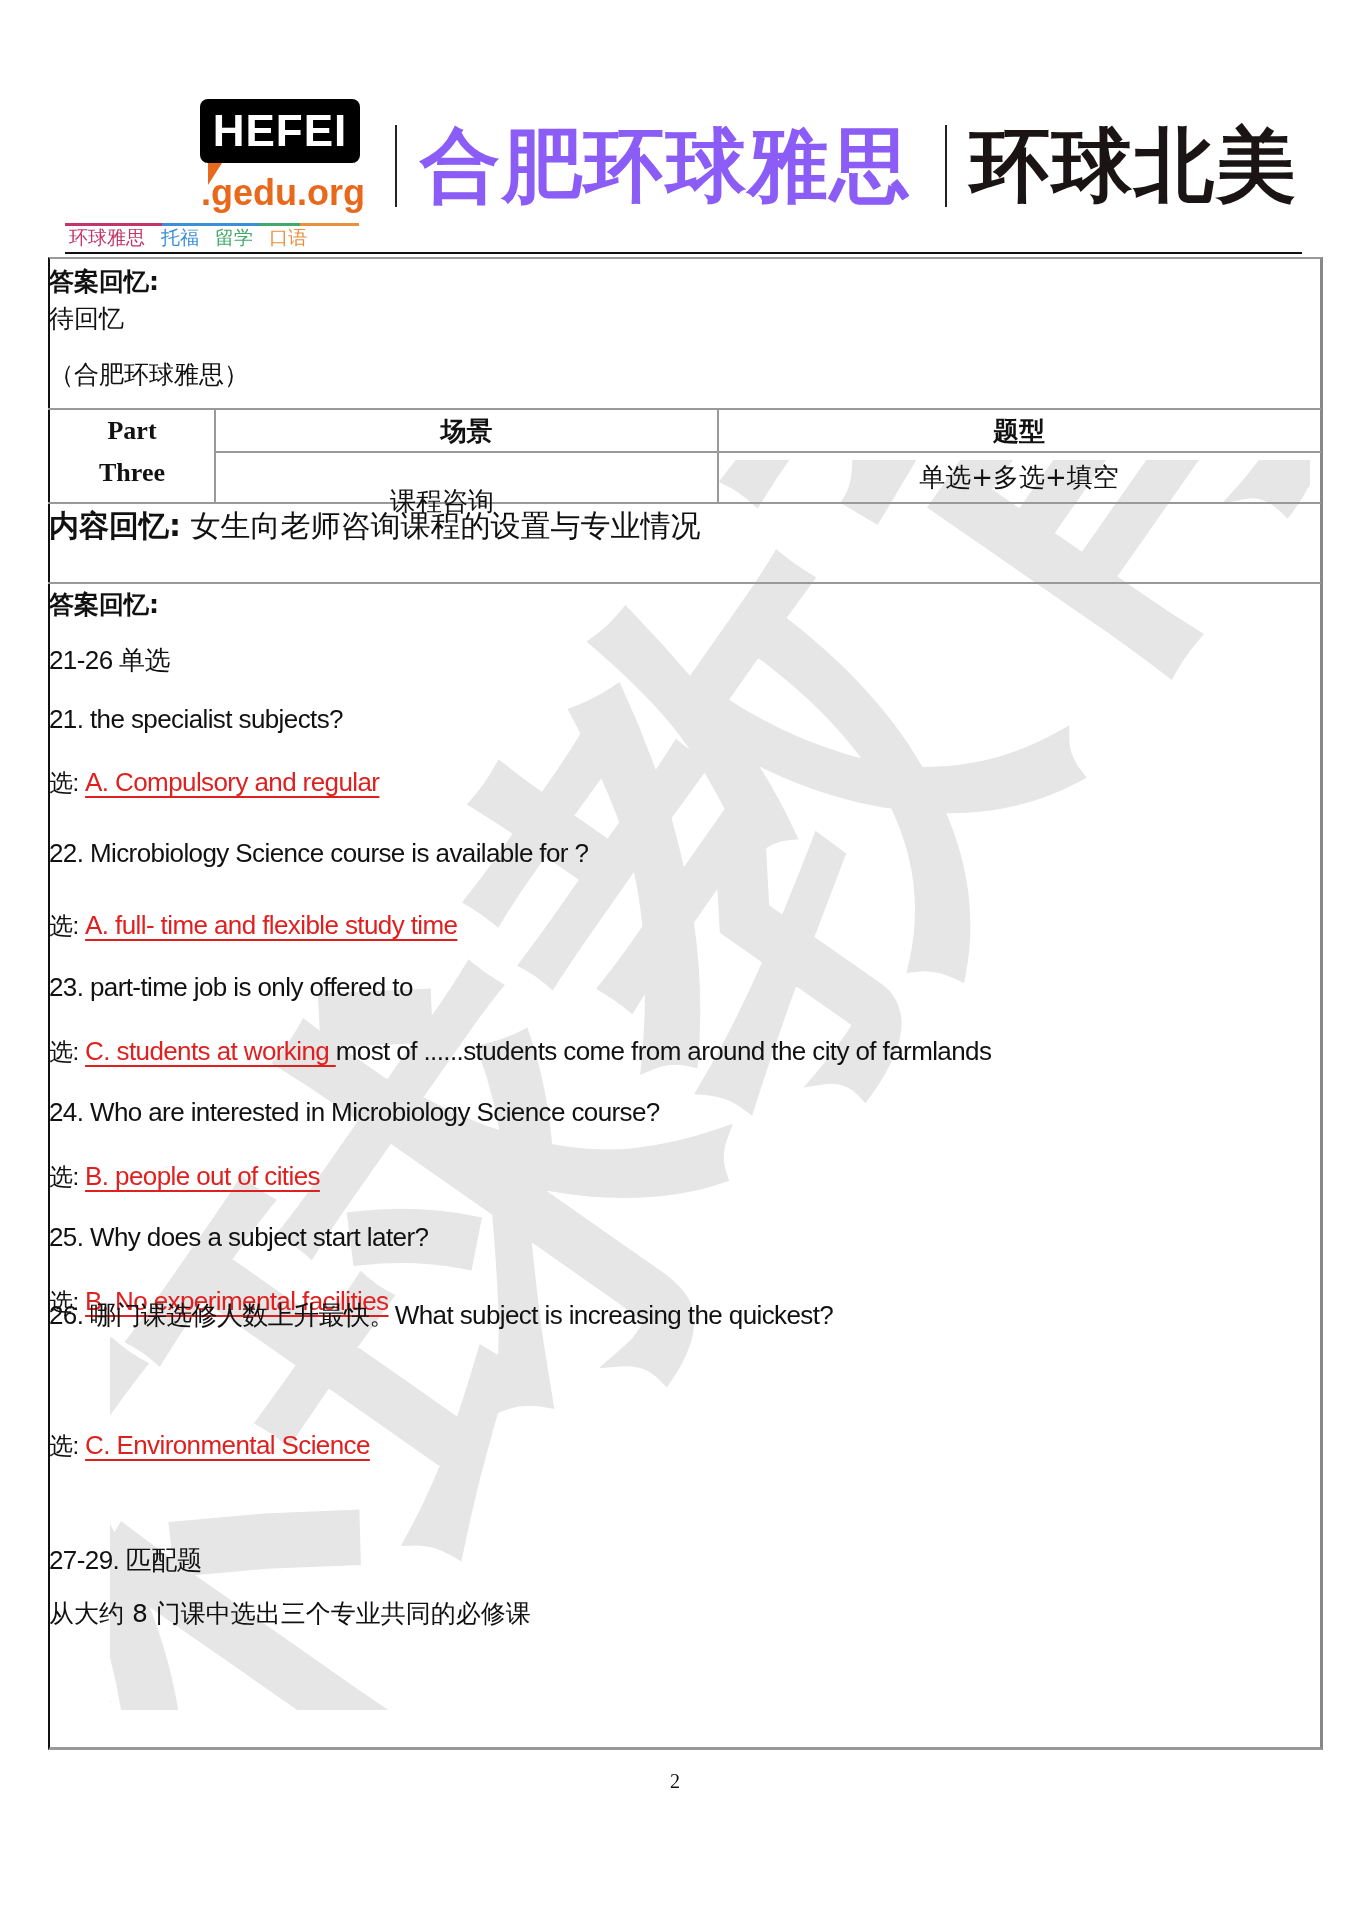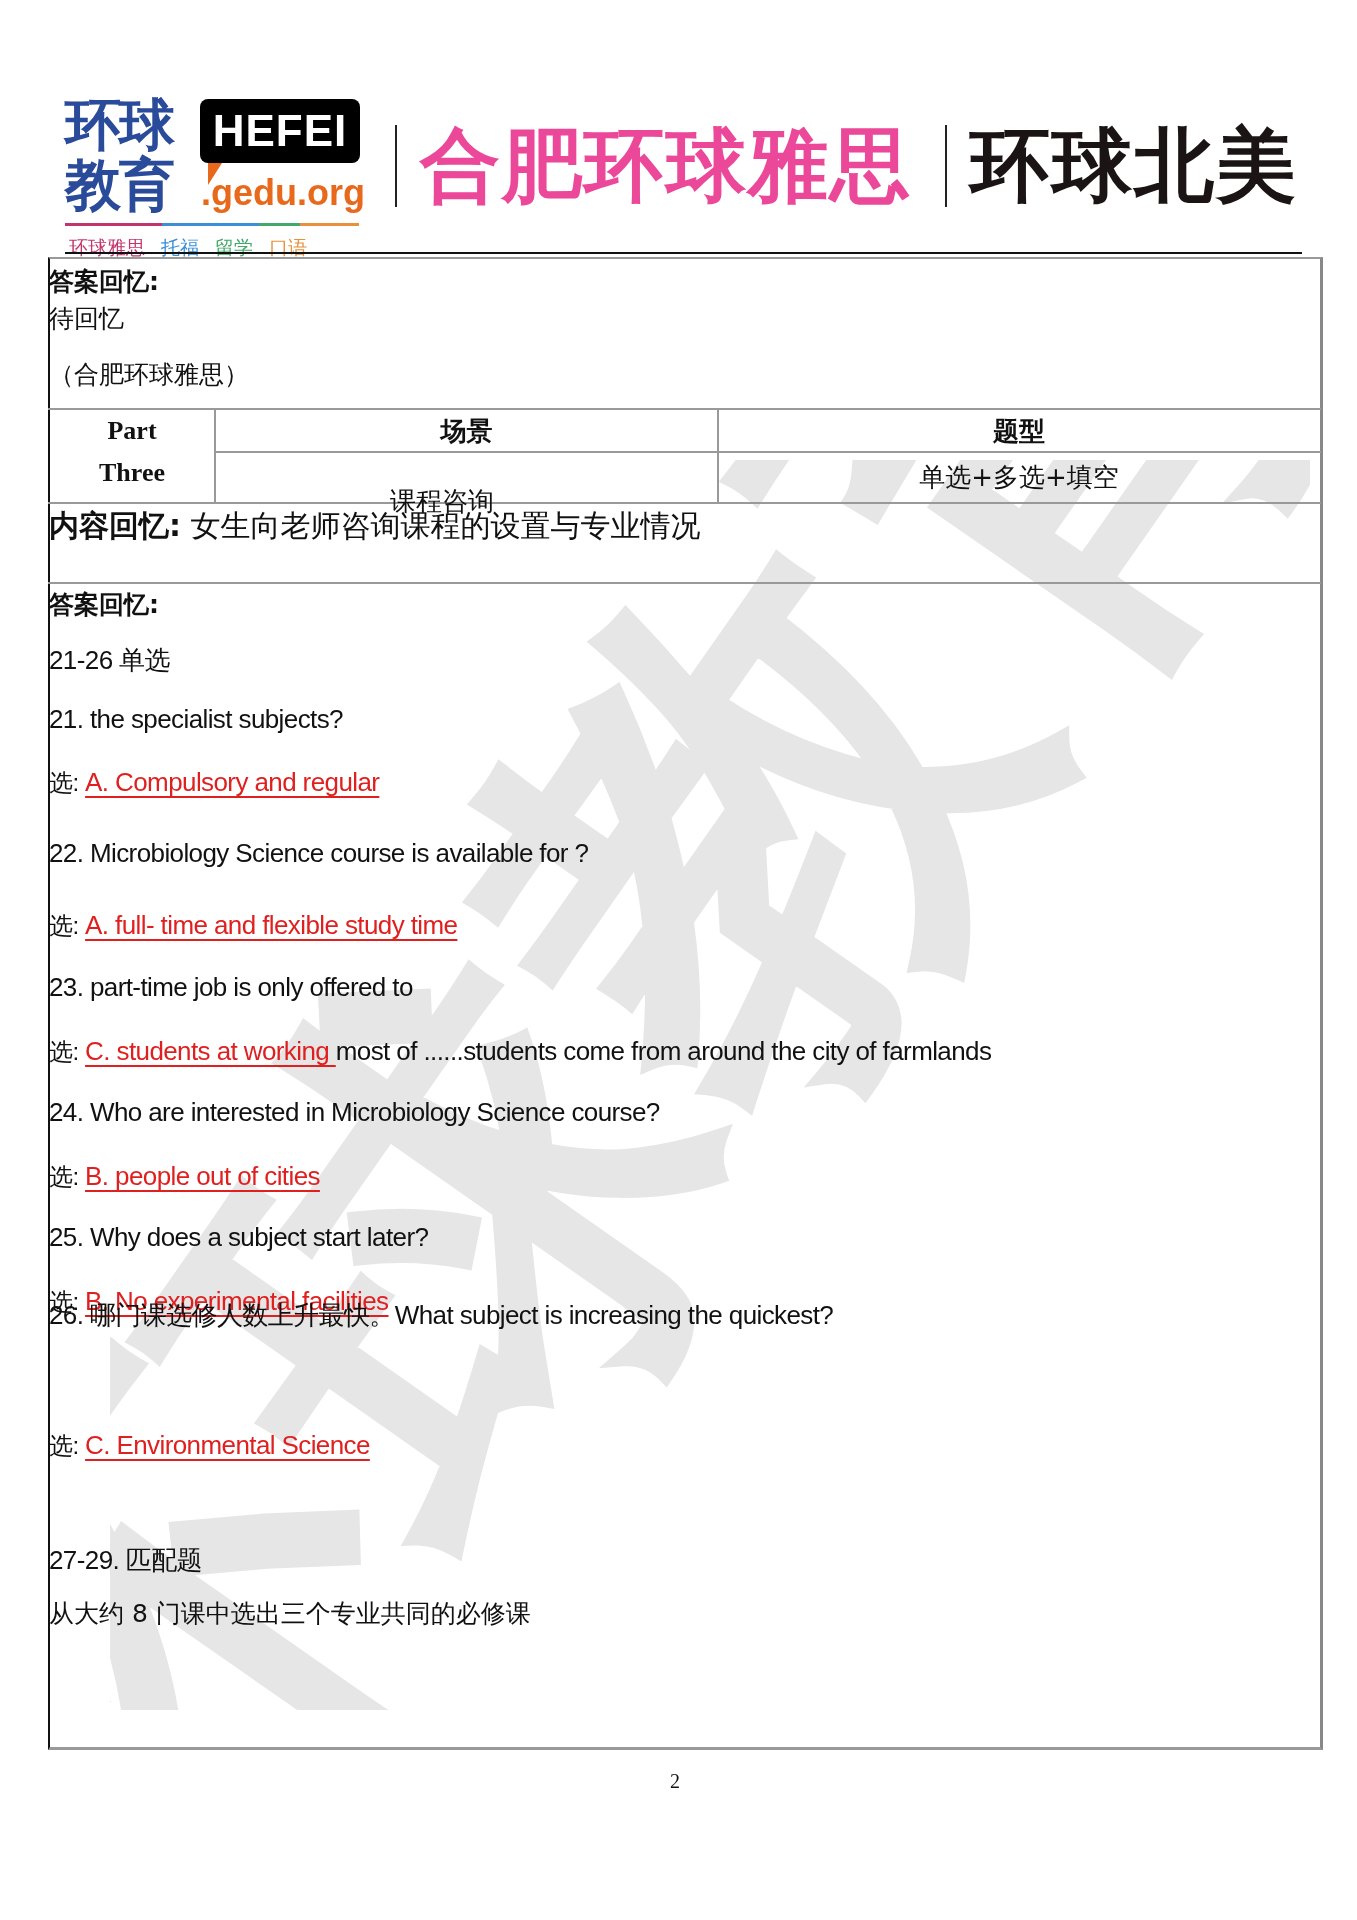--- a/index.html
+++ b/index.html
@@ -15,25 +15,25 @@
   .logo-badge { position:absolute; left:135px; top:4px; width:160px; height:64px;
                 background:#000000; border-radius:8px; color:#fff; font-weight:bold;
                 font-size:44px; line-height:64px; text-align:center;
                 font-family:"Liberation Sans", sans-serif; letter-spacing:1px; }
   .logo-badge:after { content:""; position:absolute; left:8px; bottom:-22px;
                       border-left:14px solid #e8681c; border-bottom:22px solid transparent; }
   .logo-domain { position:absolute; left:136px; top:76px; color:#e8681c; font-weight:bold;
                  font-size:36px; line-height:44px; font-family:"Liberation Sans", sans-serif; }
   .logo-rule { position:absolute; left:0; top:128px; width:294px; height:3px;
                background:linear-gradient(90deg,#c2356a 0 33%,#3a8fd6 33% 66%,#44a86a 66% 80%,#e8903c 80% 100%); }
-  .logo-sub { position:absolute; left:4px; top:140px; font-size:19px; white-space:nowrap; }
+  .logo-sub { position:absolute; left:4px; top:130px; font-size:19px; white-space:nowrap; }
   .logo-sub span { margin-right:10px; }
 
   .brand-sep1 { left:395px; top:125px; width:2px; height:82px; background:#222; }
-  .brand-title { left:420px; top:118px; font-size:80px; font-weight:bold; color:#ec4899;
+  .brand-title { left:420px; top:118px; font-size:80px; font-weight:bold; color:#8b5cf6;
                  line-height:96px; letter-spacing:2px; white-space:nowrap; }
   .brand-sep2 { left:945px; top:125px; width:2px; height:82px; background:#222; }
   .brand-title2 { left:970px; top:118px; font-size:80px; font-weight:bold; color:#1b1414;
                   line-height:96px; letter-spacing:2px; white-space:nowrap; }
   .header-rule { left:65px; top:252px; width:1237px; height:2px; background:#111; }
 
   
   .frame { left:48px; top:257px; width:1270px; height:1488px;
            border-left:2px solid #111; border-right:3px solid #888; border-top:2px solid #999;
            border-bottom:3px solid #999; }
@@ -59,24 +59,20 @@
 </head>
 <body>
 
 <svg class="watermark" viewBox="0 0 1200 1250">
   <g fill="#e6e6e6">
     <text x="600" y="700" font-size="520" font-family="DejaVu Sans, sans-serif" font-weight="bold" text-anchor="middle" transform="rotate(-55 600 650)">环球教育</text>
   </g>
 </svg>
 
 <div class="abs logo">
-  <div class="logo-cn">
-    <span class="l1">环球</span>
-    <span class="l2">教育</span>
-  </div>
   <div class="logo-badge">HEFEI</div>
   <div class="logo-domain">.gedu.org</div>
   <div class="logo-rule"></div>
   <div class="logo-sub">
     <span style="color:#c2356a">环球雅思</span>
     <span style="color:#3a8fd6">托福</span>
     <span style="color:#44a86a">留学</span>
     <span style="color:#e8903c">口语</span>
   </div>
 </div>

